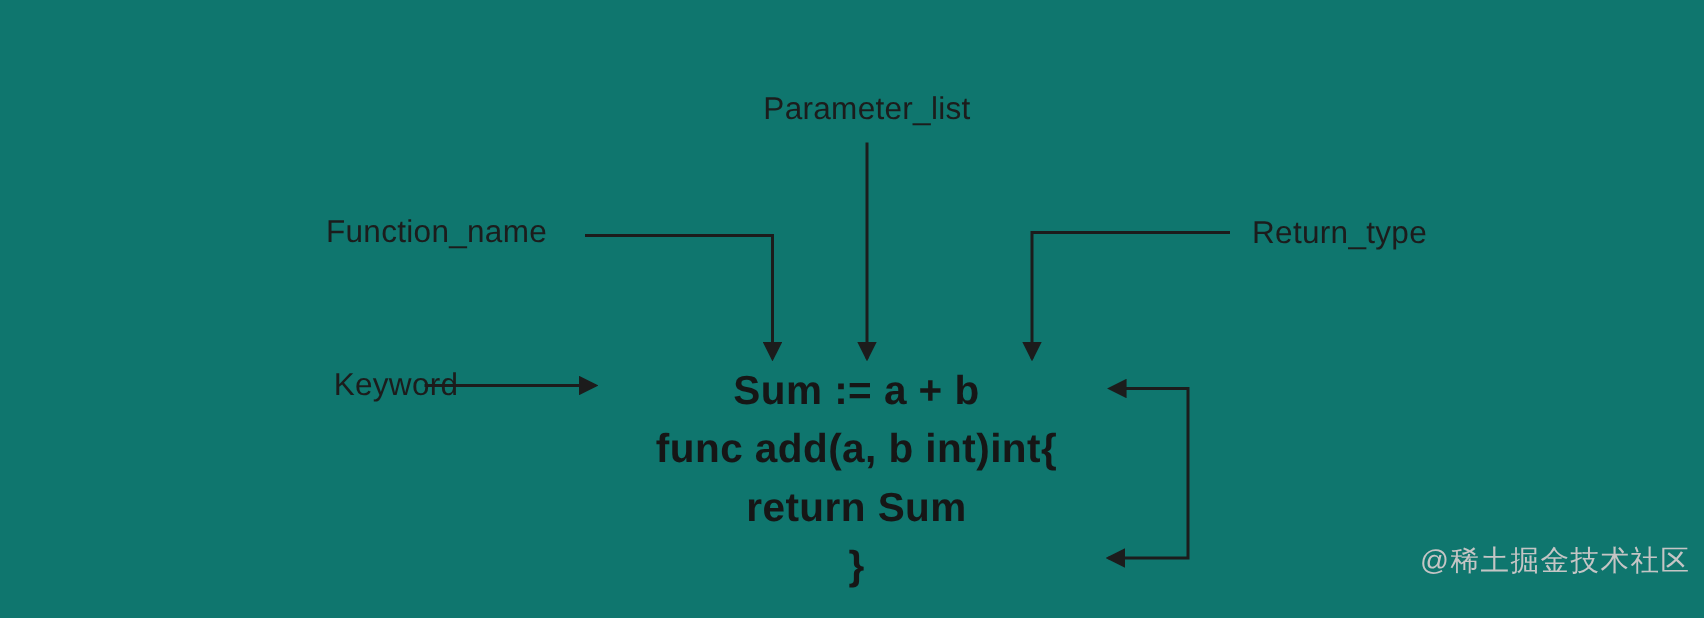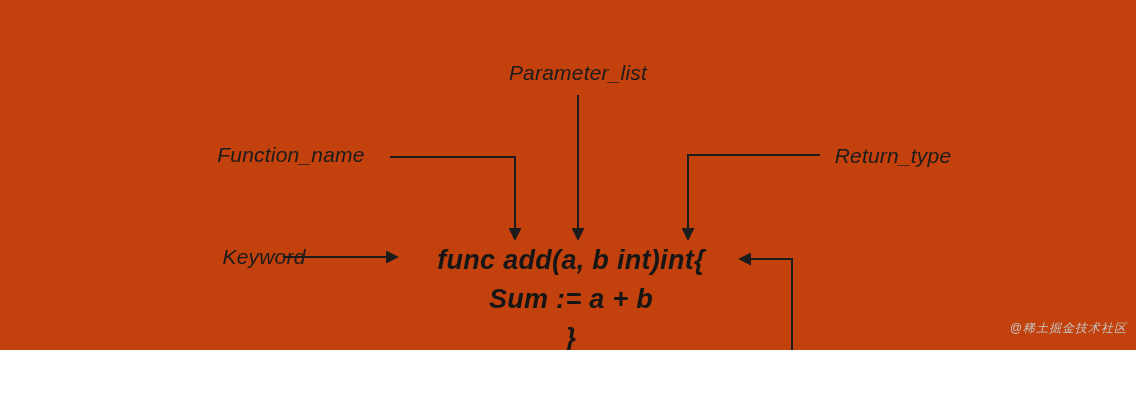--- a/index.html
+++ b/index.html
@@ -3,25 +3,24 @@
 <meta charset="utf-8">
 <style>
   html, body {
     margin: 0;
     padding: 0;
     background: #ffffff;
   }
   .canvas {
     position: relative;
     width: 1136px;
-    height: 350px;
-    background: #c2410c;
+    height: 412px;
+    background: #0f766e;
     overflow: hidden;
     font-family: "Liberation Sans", sans-serif;
-    font-style: italic;
   }
   .arrows-svg {
     position: absolute;
     left: 0;
     top: 0;
     width: 1136px;
     height: 412px;
   }
   .arrows-svg polyline,
   .arrows-svg line {
@@ -52,22 +51,22 @@
     font-weight: bold;
     font-size: 27px;
     line-height: 39px;
     color: #161616;
     white-space: nowrap;
     letter-spacing: 0.3px;
   }
   .watermark {
     position: absolute;
     right: 9px;
-    bottom: 13px;
-    font-size: 12px;
+    bottom: 25px;
+    font-size: 19px;
     color: #c5c5c5;
     letter-spacing: 1px;
     white-space: nowrap;
   }
 </style>
 </head>
 <body>
 
 <div class="canvas">
 
@@ -92,20 +91,21 @@
   <div class="label label-parameter-list">Parameter_list</div>
 
   <div class="label label-function-name">Function_name</div>
 
   <div class="label label-return-type">Return_type</div>
 
   <div class="label label-keyword">Keyword</div>
 
 
   <div class="code-block">
+    <div>Sum := a + b</div>
     <div>func add(a, b int)int{</div>
-    <div>Sum := a + b</div>
+    <div>return Sum</div>
     <div>}</div>
   </div>
 
   <div class="watermark">@稀土掘金技术社区</div>
 
 </div>
 
 </body></html>

